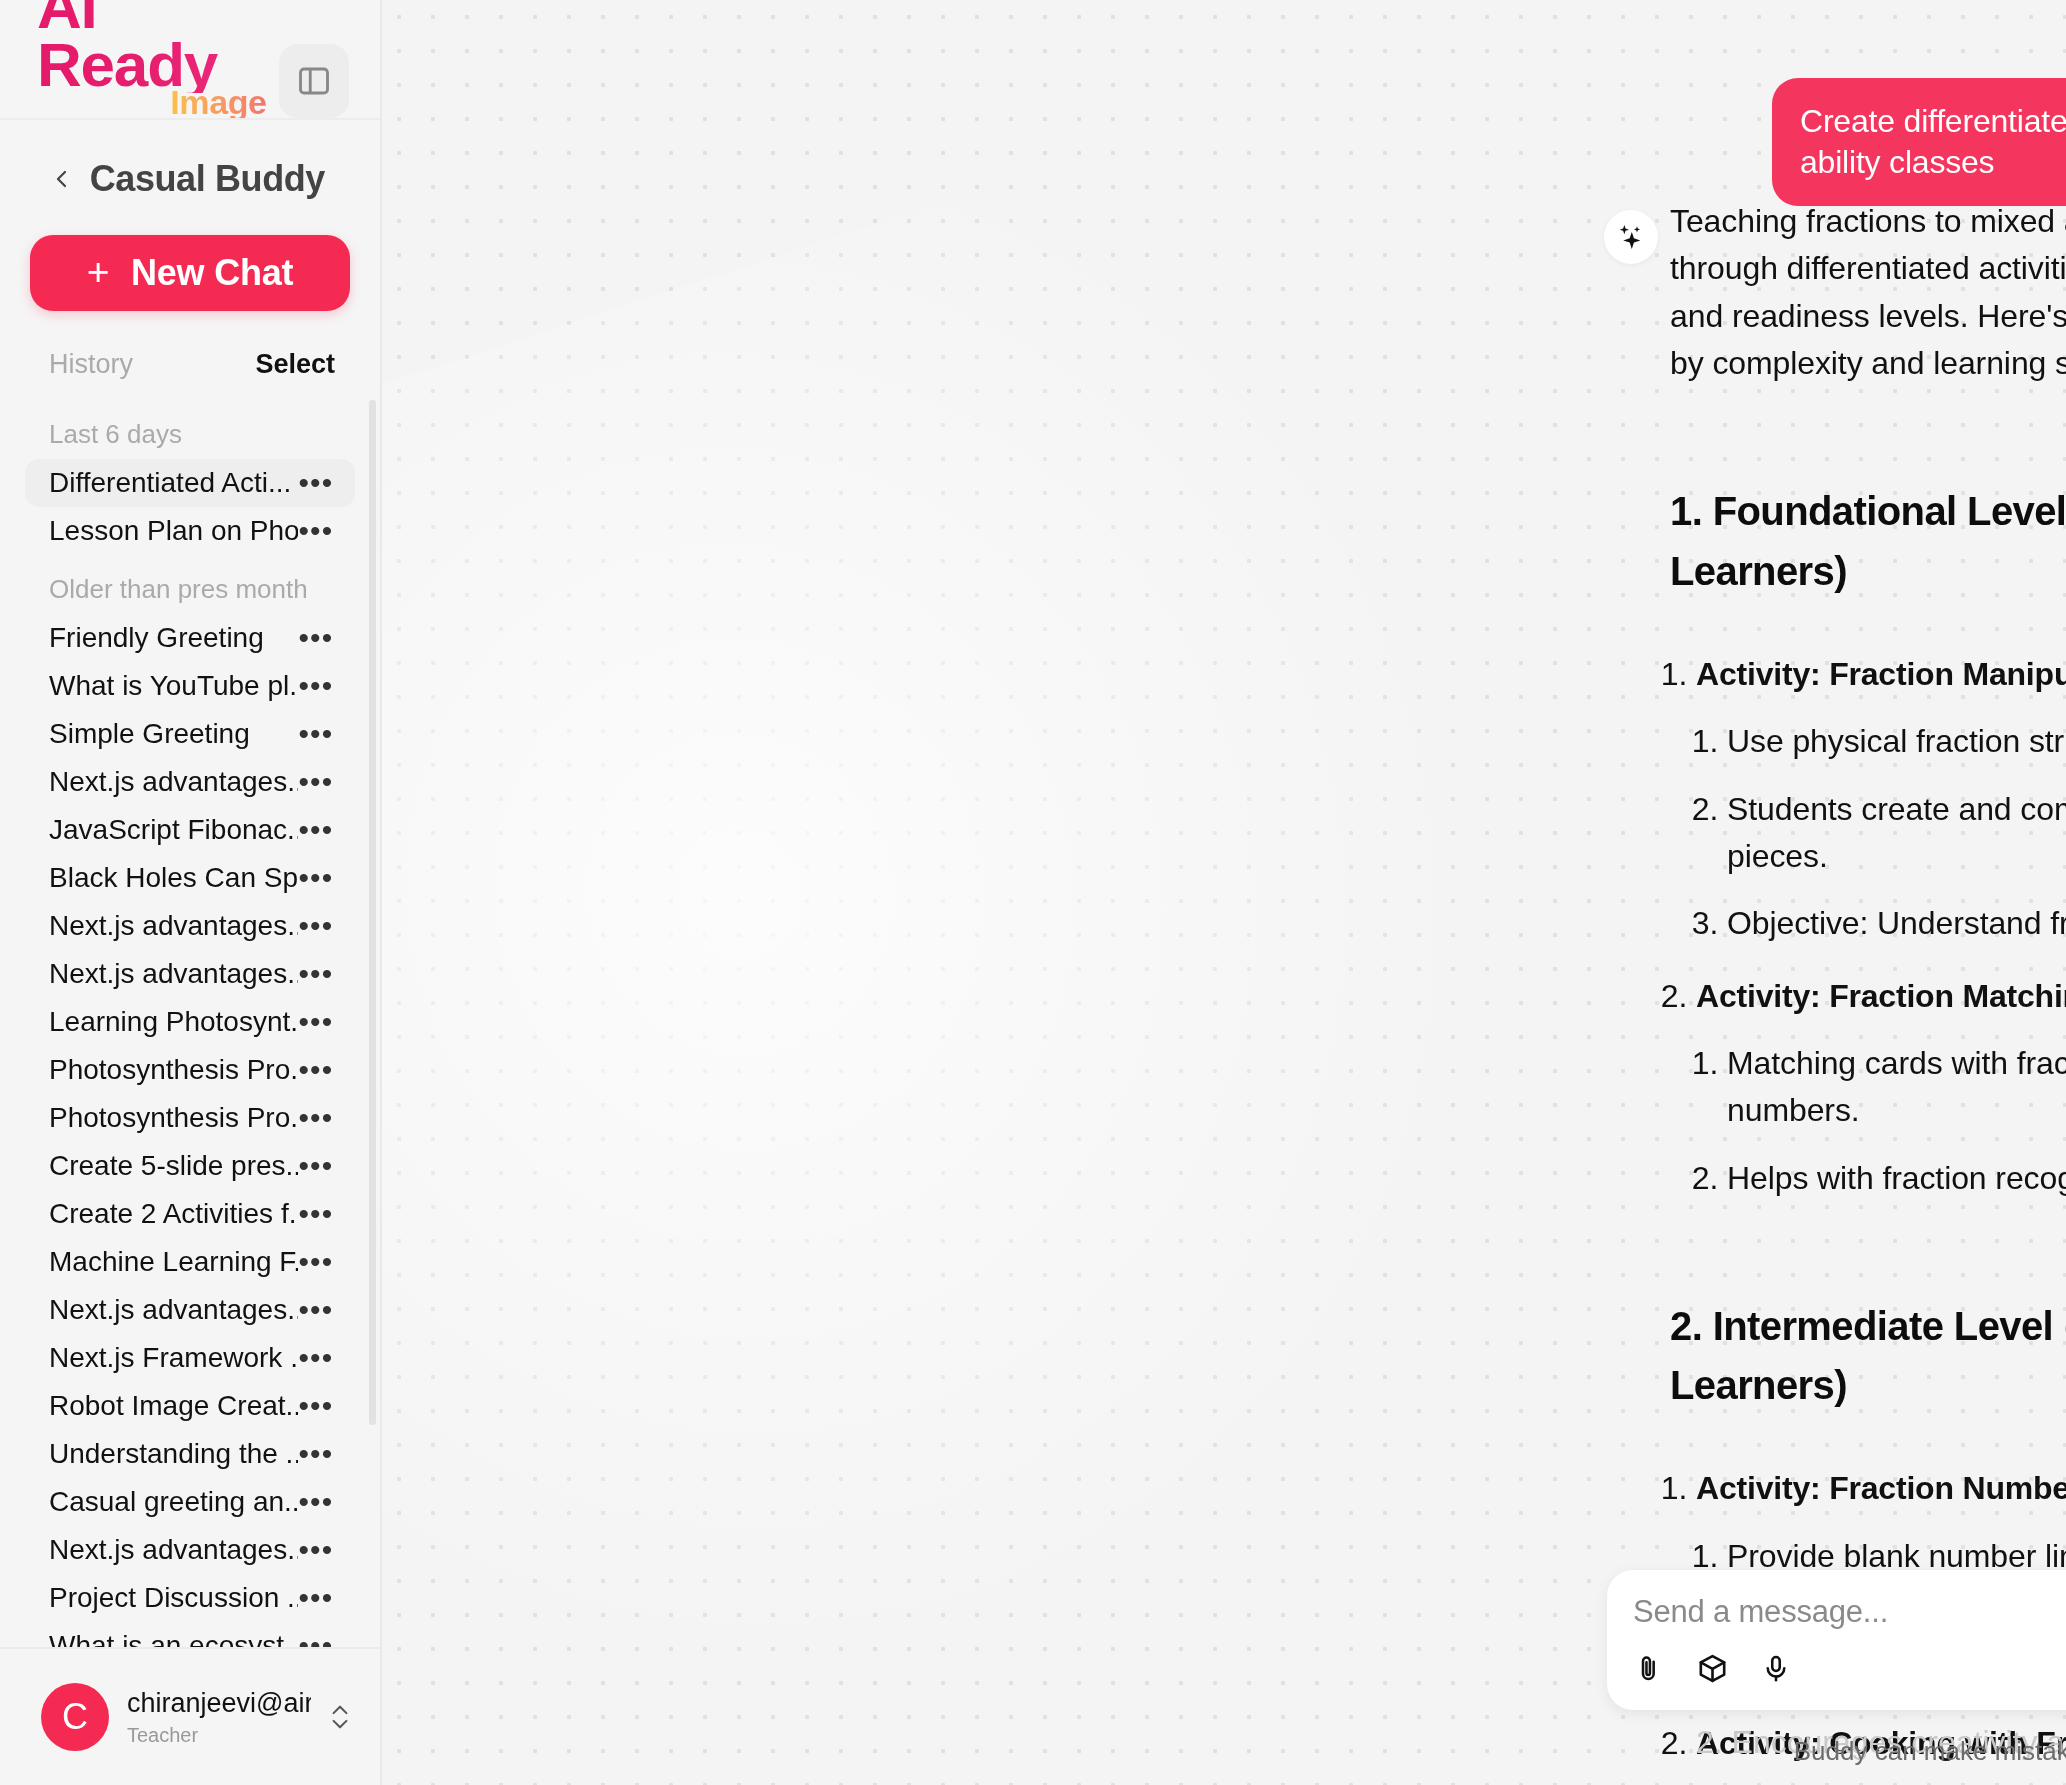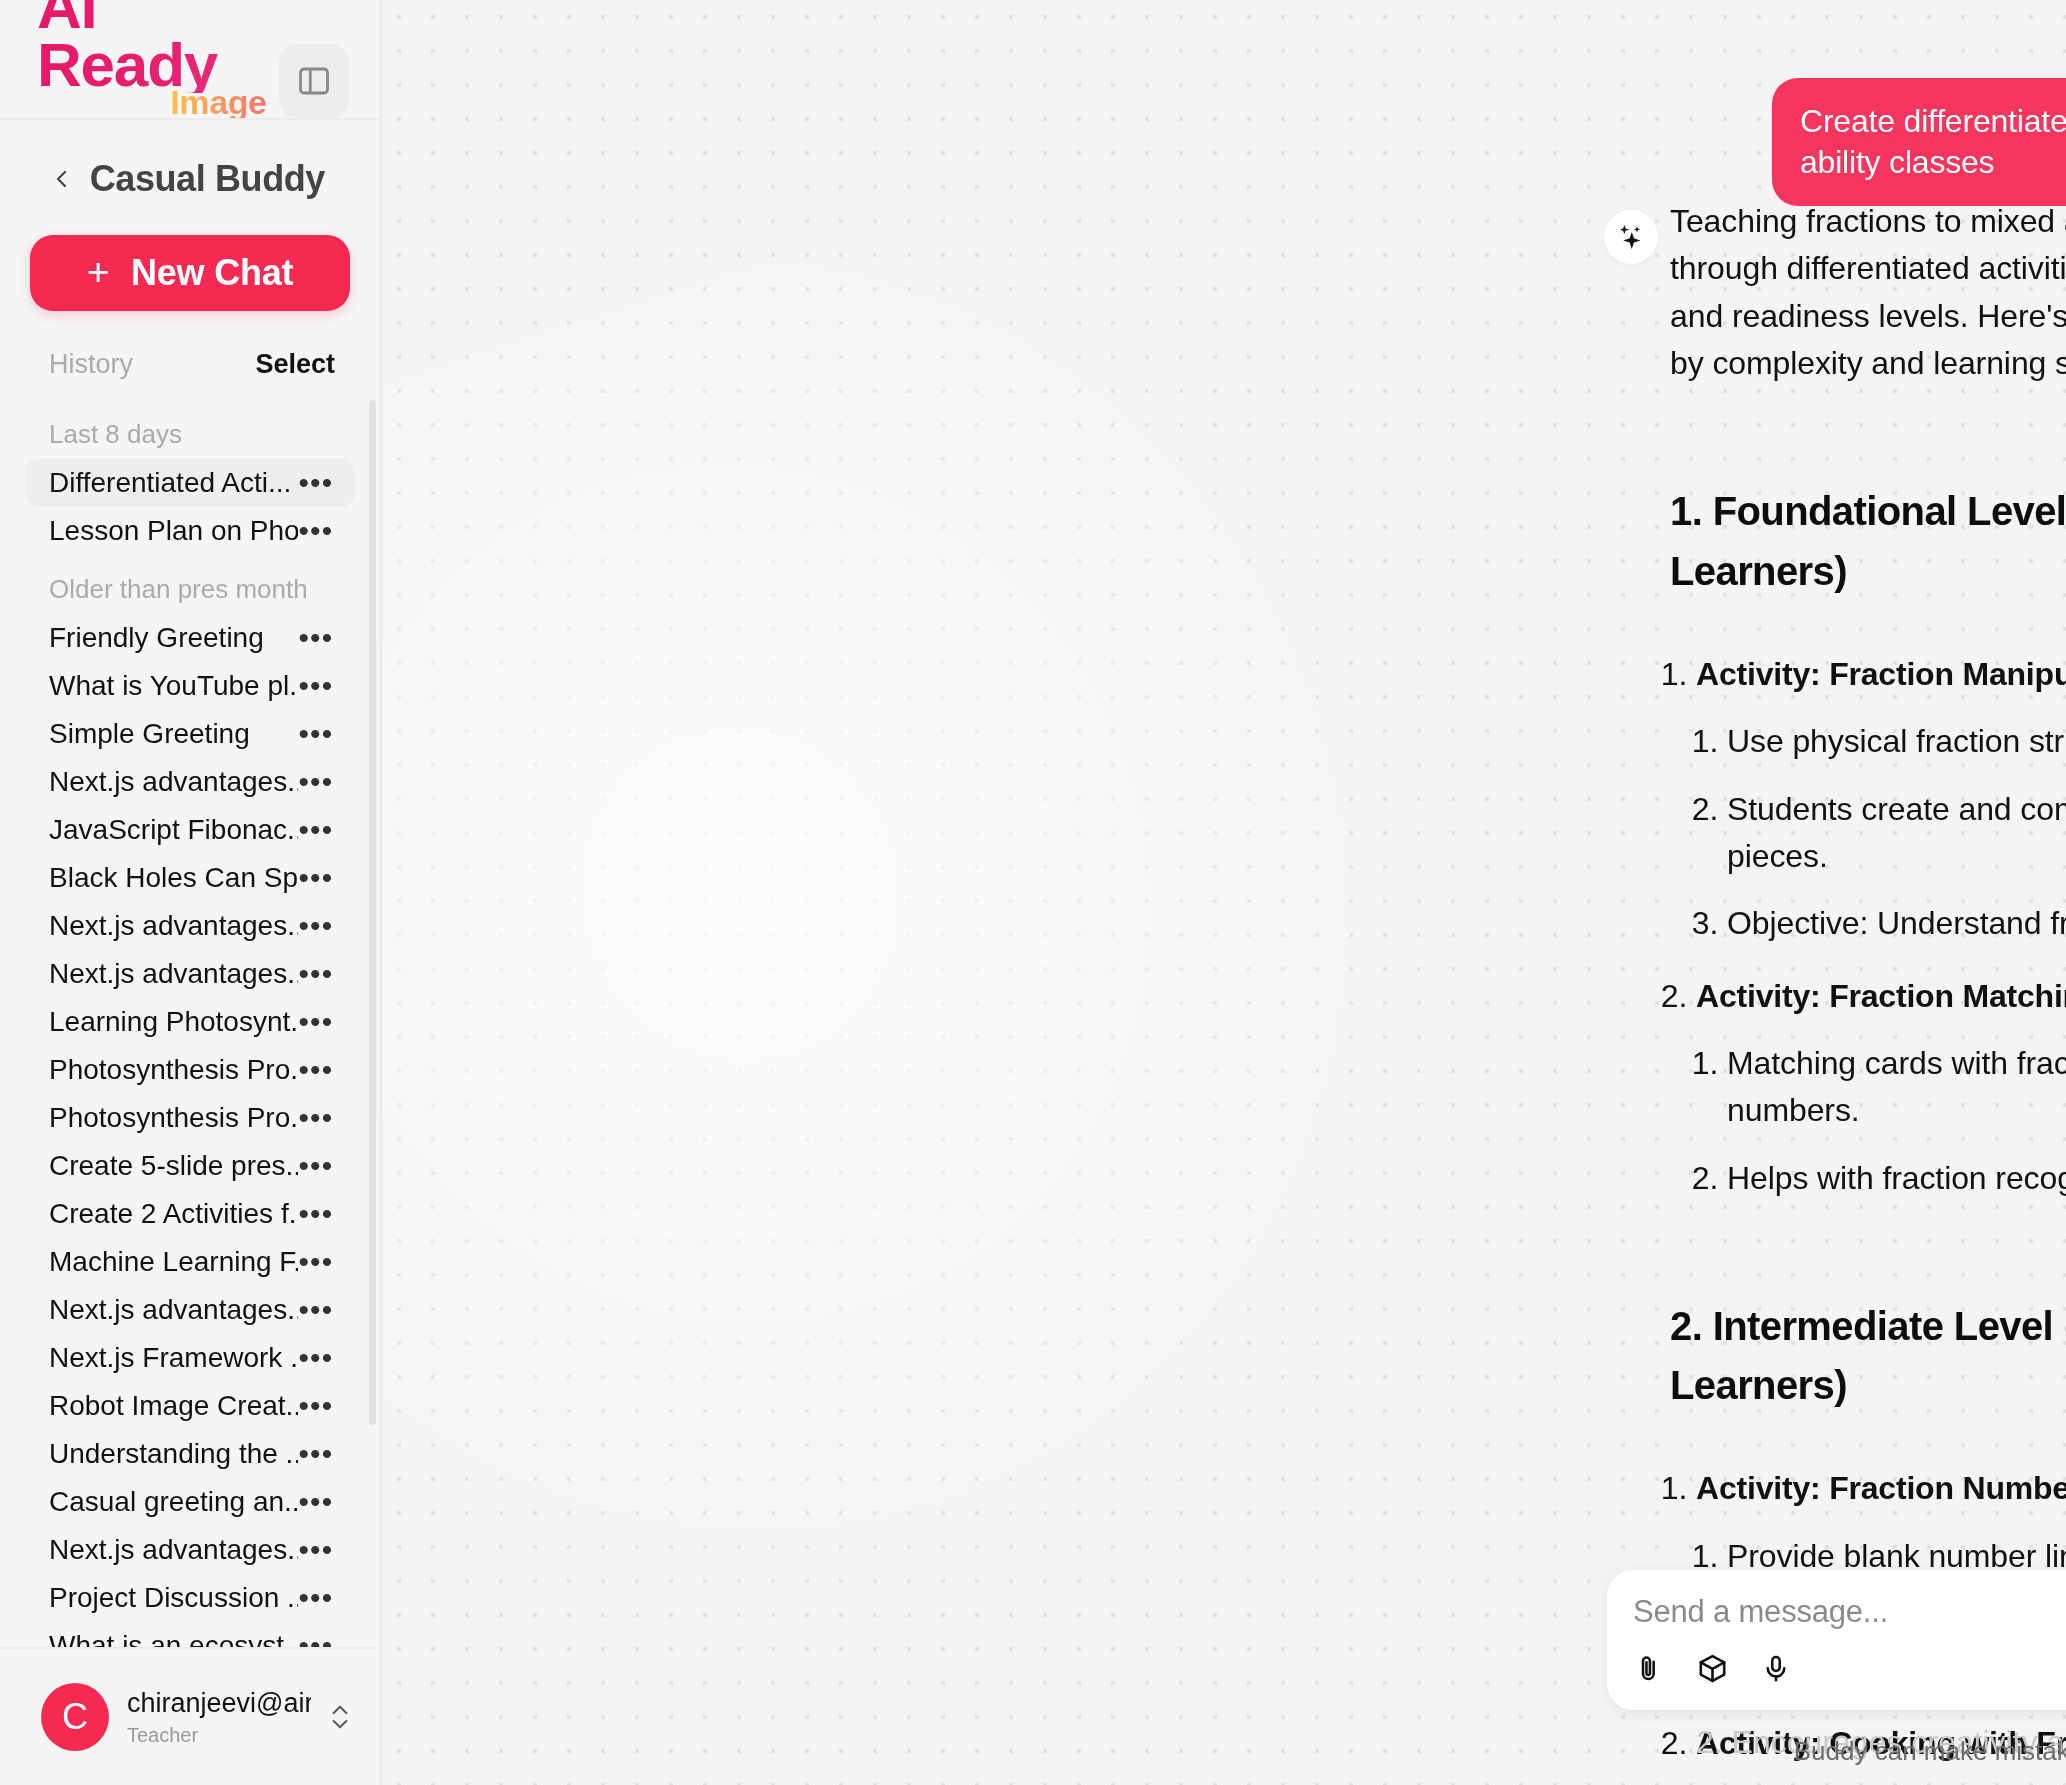--- a/index.html
+++ b/index.html
@@ -194,21 +194,21 @@
       <span class="lbl">New Chat</span>
     </div>
 
     <div class="hist-bar">
       <span class="hist-lbl">History</span>
       <span class="hist-sel">Select</span>
     </div>
 
     <div class="hist-scroll">
       <div id="hist-container">
-          <div class="grp-lbl">Last 8 days</div>
+          <div class="grp-lbl">Last 6 days</div>
           <div class="hist-item active">
             <span class="txt">Differentiated Acti...</span>
             <span class="dots">•••</span>
           </div>
           <div class="hist-item">
             <span class="txt">Lesson Plan on Pho...</span>
             <span class="dots">•••</span>
           </div>
           <div class="grp-lbl">Older than pres month</div>
           <div class="hist-item">

